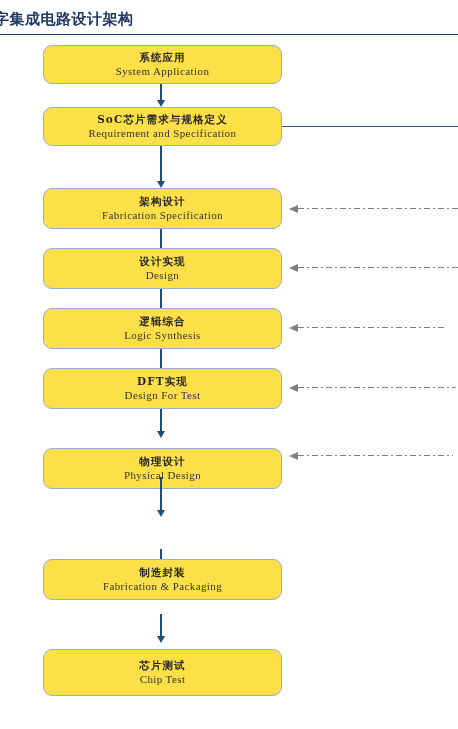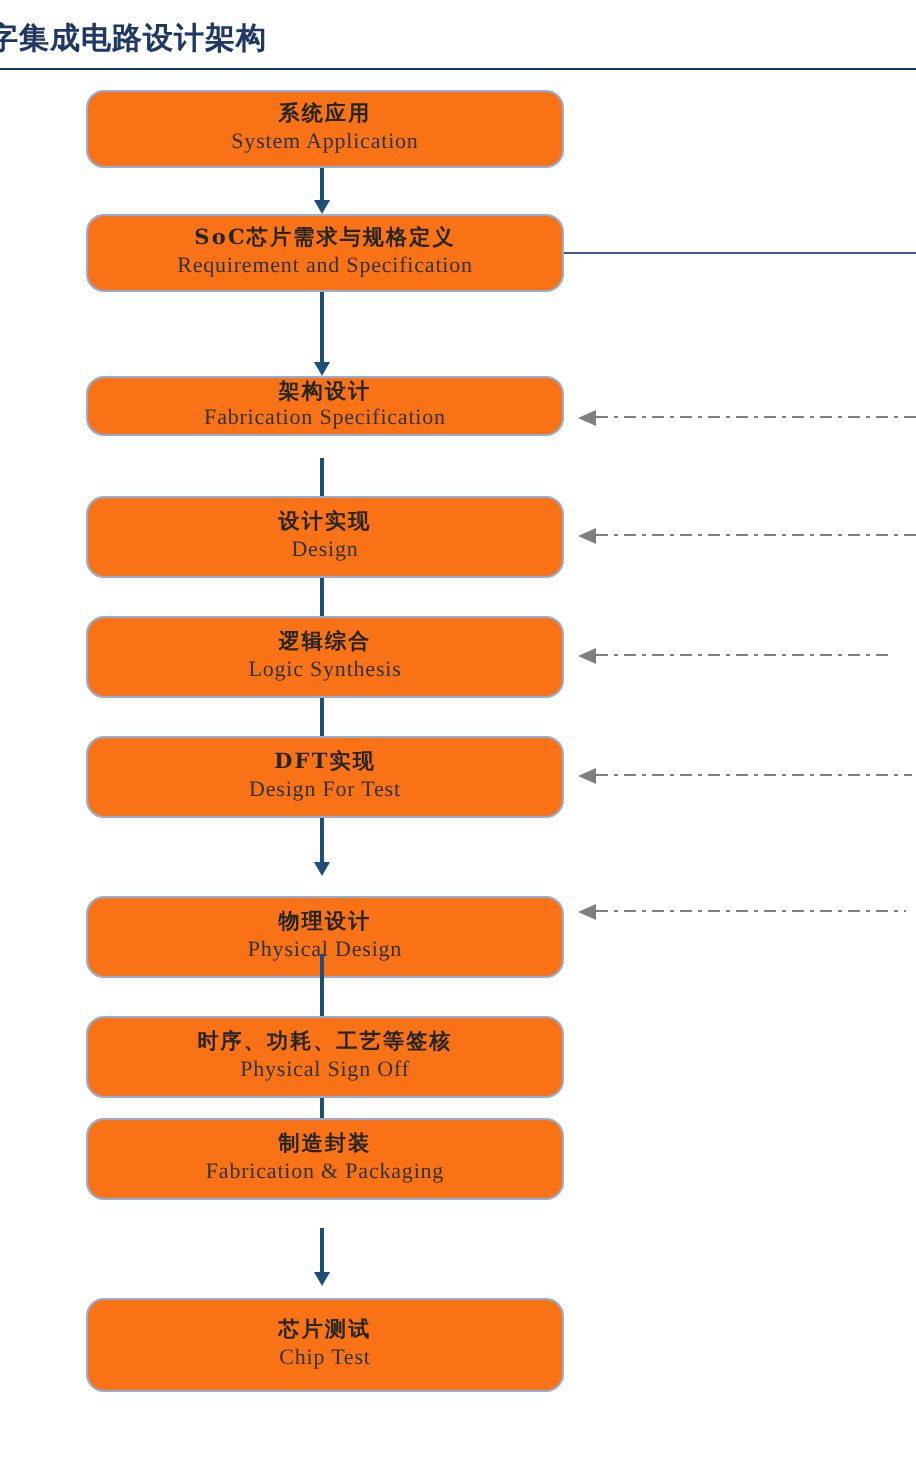--- a/index.html
+++ b/index.html
@@ -55,21 +55,21 @@
   }
 
   
   .node {
     position: absolute;
     left: 43px;
     width: 239px;
     box-sizing: border-box;
     border: 1.3px solid #93AFD8;
     border-radius: 9px;
-    background: #f97316;
+    background: #fde047;
     display: flex;
     flex-direction: column;
     align-items: center;
     justify-content: center;
     line-height: 1.18;
   }
   .node .cn {
     font-family: "DejaVu Serif", "Liberation Serif", serif;
     font-size: 10.5px;
     font-weight: bold;
@@ -175,21 +175,21 @@
     <div class="en">Requirement and Specification</div>
   </div>
 
   <div class="bus" style="left:282px;top:126px;width:176px;"></div>
 
   <div class="vconn" style="top:146px;height:42px;">
     <div class="shaft" style="height:36px;"></div>
     <div class="head" style="top:35px;"></div>
   </div>
 
-  <div class="node" style="top:188px;height:30px;">
+  <div class="node" style="top:188px;height:41px;">
     <div class="cn">架构设计</div>
     <div class="en">Fabrication Specification</div>
   </div>
   <div class="fb" style="left:289px;top:203px;width:169px;">
     <div class="arrowhead"></div>
     <div class="dashline" style="width:160px;"></div>
   </div>
 
   <div class="vconn" style="top:229px;height:29px;">
     <div class="shaft" style="height:23px;"></div>
@@ -245,24 +245,20 @@
   <div class="fb" style="left:289px;top:450px;width:169px;">
     <div class="arrowhead"></div>
     <div class="dashline" style="width:155px;"></div>
   </div>
 
   <div class="vconn" style="top:477px;height:40px;">
     <div class="shaft" style="height:34px;"></div>
     <div class="head" style="top:33px;"></div>
   </div>
 
-  <div class="node" style="top:508px;height:41px;">
-    <div class="cn">时序、功耗、工艺等签核</div>
-    <div class="en">Physical Sign Off</div>
-  </div>
 
   <div class="vconn" style="top:549px;height:29px;">
     <div class="shaft" style="height:23px;"></div>
     <div class="head" style="top:22px;"></div>
   </div>
 
   <div class="node" style="top:559px;height:41px;align-items:center;">
     <div class="cn">制造封装</div>
     <div class="en">Fabrication &amp; Packaging</div>
   </div>

